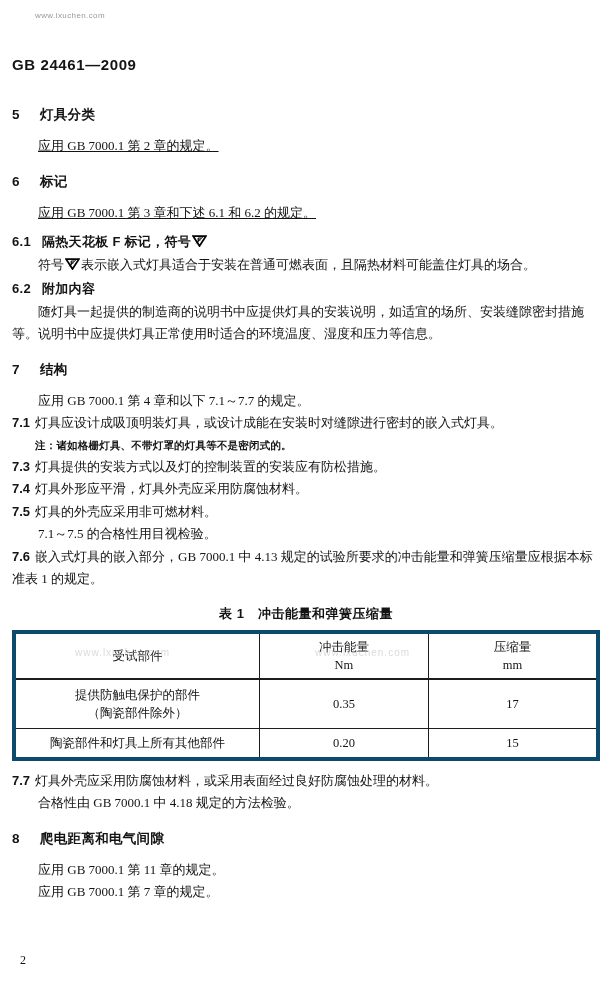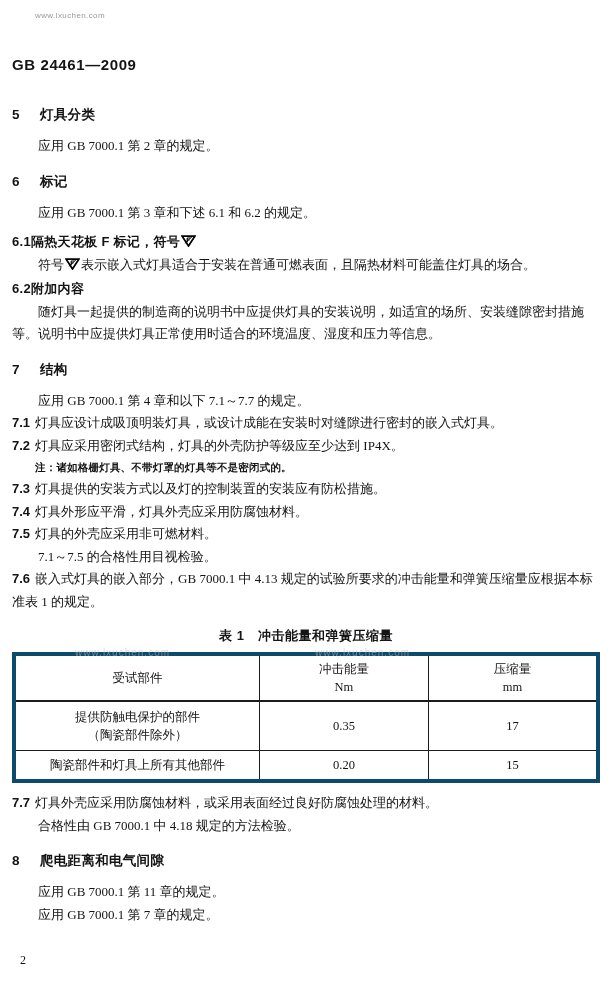--- a/index.html
+++ b/index.html
@@ -29,23 +29,23 @@
   .h1 {
     font:bold 13.5px/18px "Liberation Sans","DejaVu Sans",sans-serif;
     margin:15px 0 11px 0; letter-spacing:.3px;
   }
   .h1.first { margin-top:33px; }
   .h1 .num { display:inline-block; min-width:14px; margin-right:14px; }
   .h2 {
     font:bold 13px/22px "Liberation Sans","DejaVu Sans",sans-serif;
     margin:1px 0; letter-spacing:.3px;
   }
-  .h2 .num { }
+  .h2 .num { margin-right:11px; }
   .para { font:13px/22.5px "Liberation Serif","DejaVu Serif",serif; text-indent:2em; margin:0; }
-  .para.gap-b { margin-bottom:7px; }
+  .para.gap-b { margin-bottom:7px;text-decoration:underline; }
   .clause { font:13px/22.5px "Liberation Serif","DejaVu Serif",serif; margin:0; }
   .clause .cnum {
     font-family:"Liberation Sans","DejaVu Sans",sans-serif;
     font-weight:bold; margin-right:5px;
   }
   .note {
     font:bold 10.5px/21px "Liberation Serif","DejaVu Serif",serif;
     margin:0 0 0 23px; letter-spacing:.2px;
   }
   .p-ind { font:13px/22.5px "Liberation Serif","DejaVu Serif",serif; text-indent:2em; margin:0; }
@@ -113,21 +113,20 @@
       <span class="num">6.2</span><span>附加内容</span>
     </div>
     <p class="para">随灯具一起提供的制造商的说明书中应提供灯具的安装说明，如适宜的场所、安装缝隙密封措施等。说明书中应提供灯具正常使用时适合的环境温度、湿度和压力等信息。</p>
 
     <div class="h1">
       <span class="num">7</span><span>结构</span>
     </div>
     <p class="para">应用 GB 7000.1 第 4 章和以下 7.1～7.7 的规定。</p>
 
     <p class="clause"><span class="cnum">7.1</span><span>灯具应设计成吸顶明装灯具，或设计成能在安装时对缝隙进行密封的嵌入式灯具。</span></p>
-    <p class="clause"><span class="cnum">7.2</span><span>灯具应采用密闭式结构，灯具的外壳防护等级应至少达到 IP4X。</span></p>
     <p class="note">注：诸如格栅灯具、不带灯罩的灯具等不是密闭式的。</p>
     <p class="clause"><span class="cnum">7.3</span><span>灯具提供的安装方式以及灯的控制装置的安装应有防松措施。</span></p>
     <p class="clause"><span class="cnum">7.4</span><span>灯具外形应平滑，灯具外壳应采用防腐蚀材料。</span></p>
     <p class="clause"><span class="cnum">7.5</span><span>灯具的外壳应采用非可燃材料。</span></p>
     <p class="p-ind">7.1～7.5 的合格性用目视检验。</p>
     <p class="clause"><span class="cnum">7.6</span><span>嵌入式灯具的嵌入部分，GB 7000.1 中 4.13 规定的试验所要求的冲击能量和弹簧压缩量应根据本标准表 1 的规定。</span></p>
 
     <div class="table-title">表 1　冲击能量和弹簧压缩量</div>
     <table class="t1">
       <colgroup>

